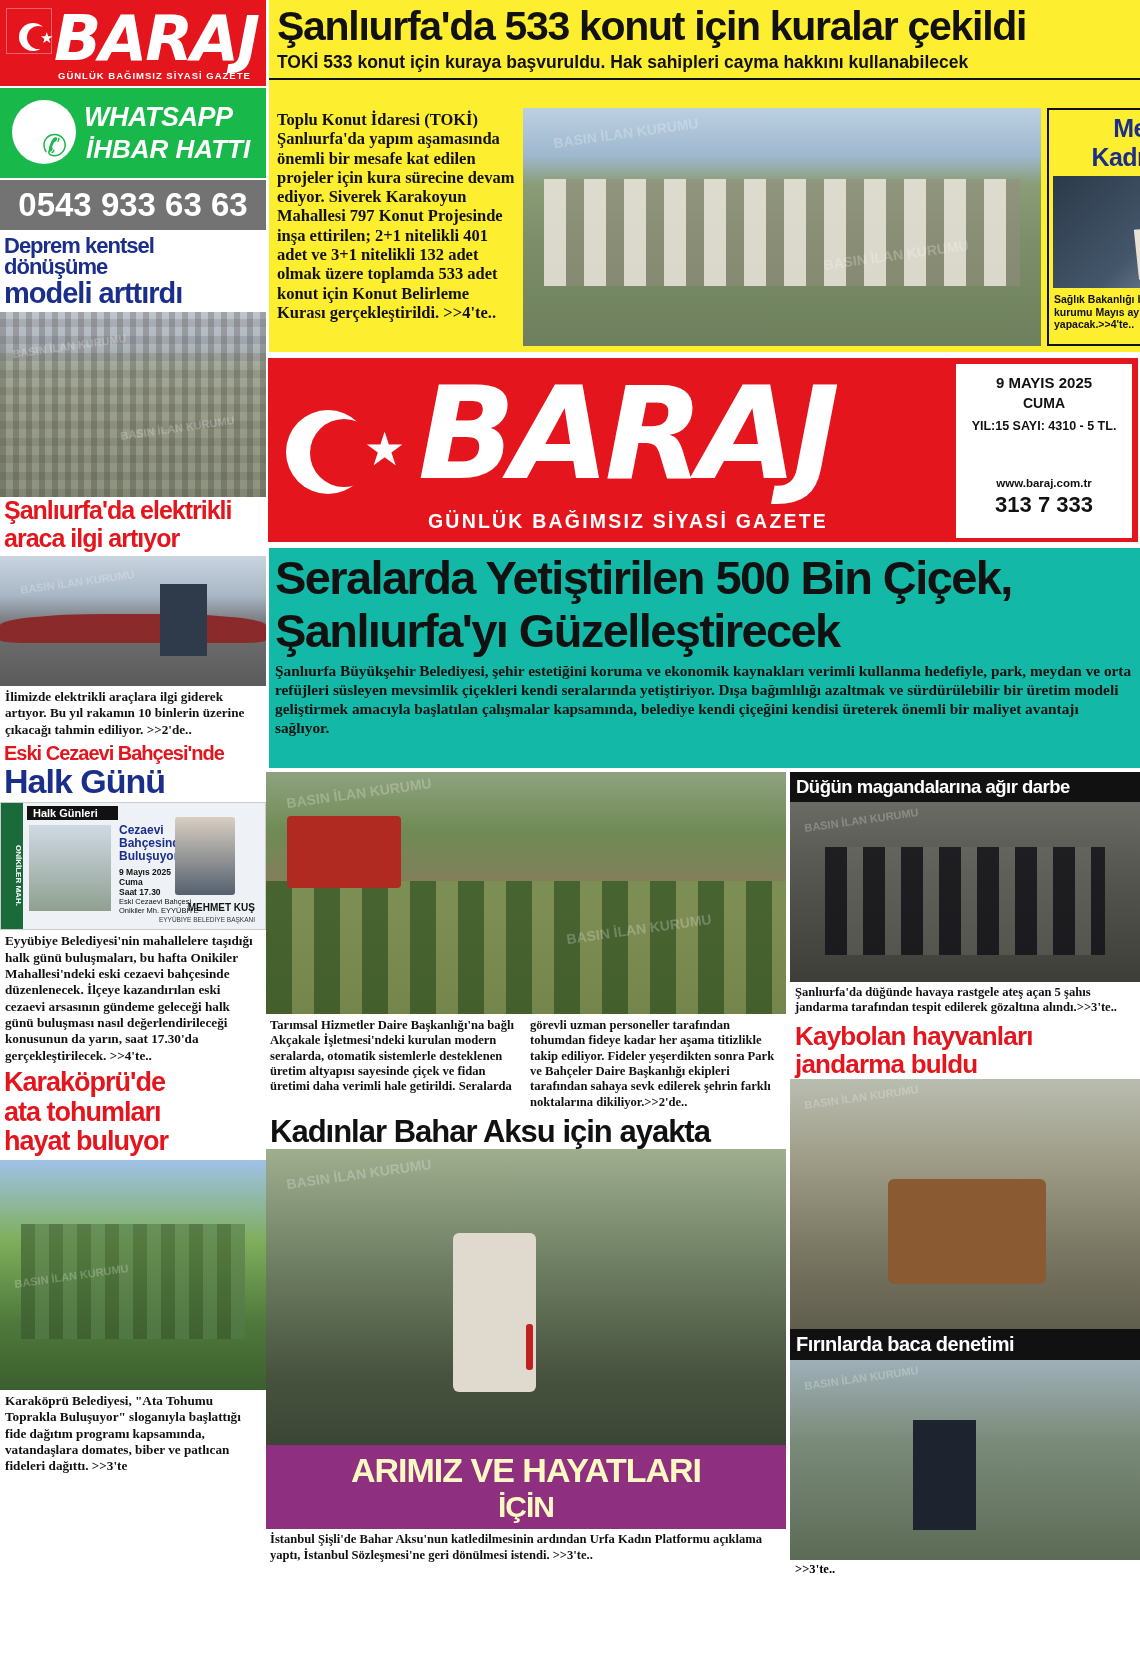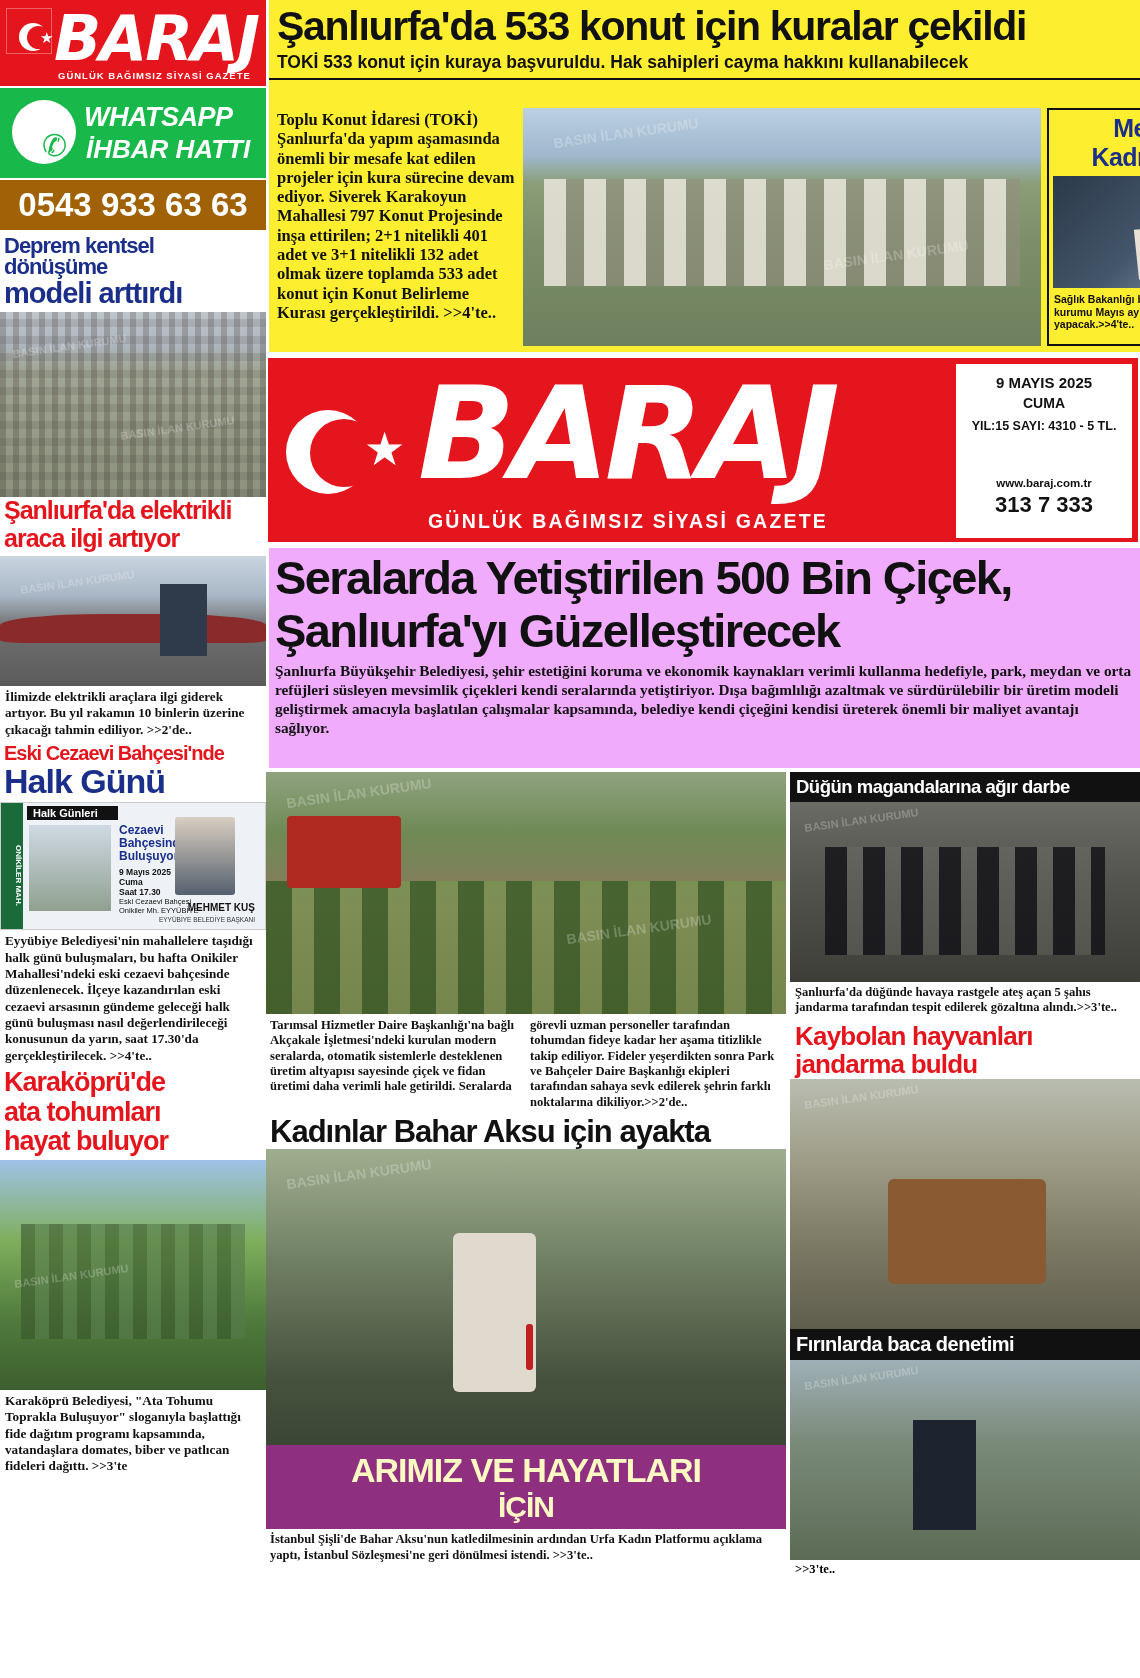--- a/index.html
+++ b/index.html
@@ -58,21 +58,21 @@
   }
   .wa-t1 {
     position: absolute; left: 84px; top: 14px; color: #fff; font-size: 27px;
     font-weight: bold; font-style: italic; letter-spacing: -0.5px;
   }
   .wa-t2 {
     position: absolute; left: 86px; top: 46px; color: #fff; font-size: 26px;
     font-weight: bold; font-style: italic;
   }
   .phone-box {
-    background: #a16207; height: 52px; color: #fff; font-size: 33px; font-weight: bold;
+    background: #737373; height: 52px; color: #fff; font-size: 33px; font-weight: bold;
     display: flex; align-items: center; justify-content: center; letter-spacing: 0px;
     border-bottom: 2px solid #fff;
   }
   .hl-blue {
     color: #1b2f8a; font-weight: bold; line-height: 0.95; letter-spacing: -1px;
     padding: 4px 4px 2px 4px;
   }
   .hl-red {
     color: #e4151c; font-weight: bold; line-height: 0.95; letter-spacing: -1px;
     padding: 2px 4px;
@@ -201,21 +201,21 @@
   }
   .mh-date { font-size: 15px; font-weight: bold; color: #111; }
   .mh-day { font-size: 14px; font-weight: bold; color: #111; margin-top: 4px; }
   .mh-issue { font-size: 12.5px; font-weight: bold; color: #111; margin-top: 8px; }
   .mh-web { font-size: 11.5px; font-weight: bold; color: #111; margin-top: 44px; }
   .mh-tel { font-size: 22px; font-weight: bold; color: #111; margin-top: 3px; }
 
   
   .main-story {
     position: absolute; left: 266px; top: 548px; width: 874px; height: 220px;
-    background: #f0abfc; border-left: 3px solid #fff;
+    background: #14b8a6; border-left: 3px solid #fff;
   }
   .ms-head {
     font-size: 47px; font-weight: bold; color: #111; letter-spacing: -1.6px;
     line-height: 1.0; padding: 6px 4px 0 6px;
   }
   .ms-lead {
     font-size: 15.3px; line-height: 1.24; padding: 8px 6px 0 6px; color: #111;
     font-family: "Liberation Serif", serif; font-weight: 600;
   }
 

